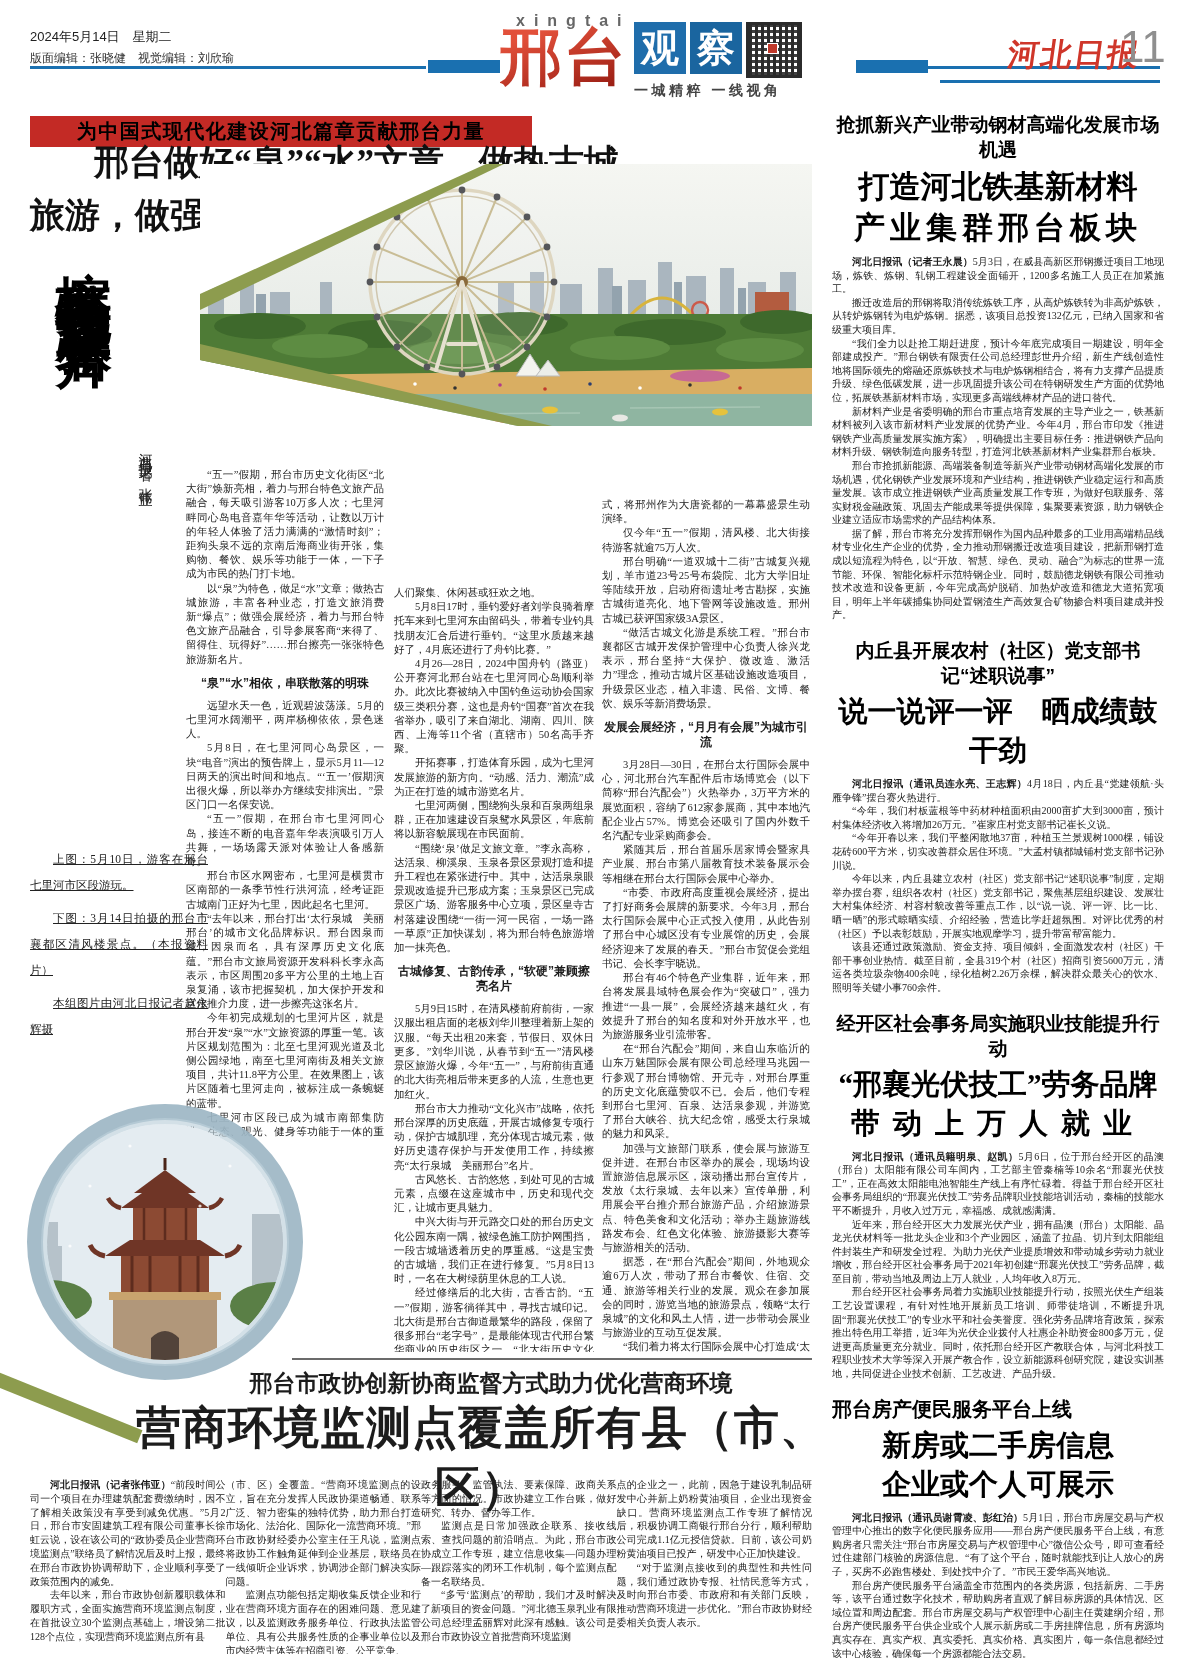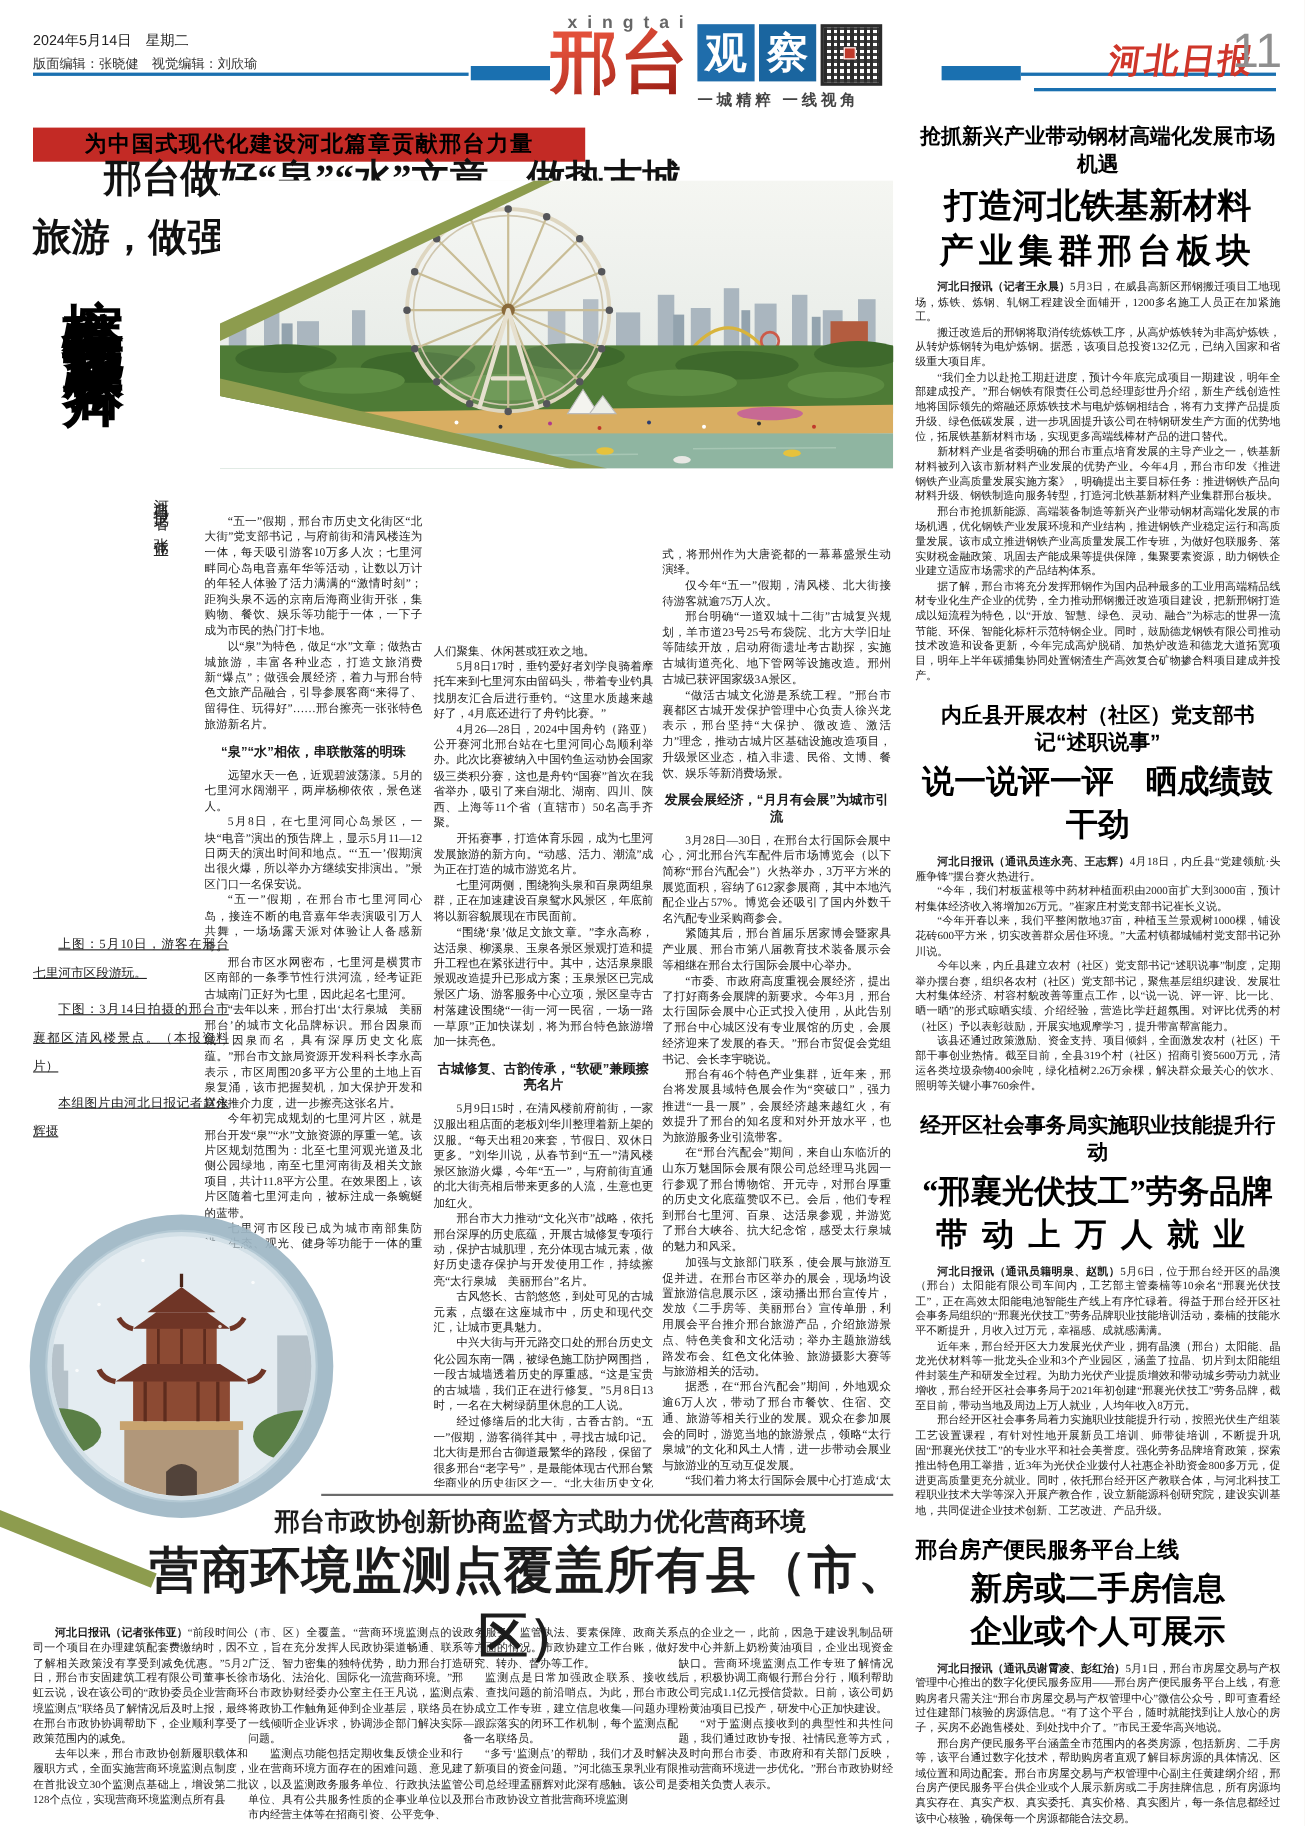--- a/index.html
+++ b/index.html
@@ -246,21 +246,21 @@
   <div class="abs v-head">擦亮特色文旅三张名片</div>
   <div class="abs v-byline">河北日报记者　张伟亚</div>
 
   <div class="abs captions">
       <p class="cap-p"><span>上图：5月10日，游客在邢台七里河市区段游玩。</span></p>
       <p class="cap-p"><span>下图：3月14日拍摄的邢台市襄都区清风楼景点。（本报资料片）</span></p>
       <p class="cap-p"><span>本组图片由河北日报记者赵永辉摄</span></p>
     </div>
 
   <div id="mcol1" class="abs col">
-      <p class="para"><b></b><span>“五一”假期，邢台市历史文化街区“北大街”党支部书记，与府前街和清风楼连为一体，每天吸引游客10万多人次；七里河畔同心岛电音嘉年华等活动，让数以万计的年轻人体验了活力满满的“激情时刻”；距狗头泉不远的京南后海商业街开张，集购物、餐饮、娱乐等功能于一体，一下子成为市民的热门打卡地。</span></p>
+      <p class="para"><b></b><span>“五一”假期，邢台市历史文化街区“北大街”焕新亮相，着力与邢台特色文旅产品融合，每天吸引游客10万多人次；七里河畔同心岛电音嘉年华等活动，让数以万计的年轻人体验了活力满满的“激情时刻”；距狗头泉不远的京南后海商业街开张，集购物、餐饮、娱乐等功能于一体，一下子成为市民的热门打卡地。</span></p>
       <p class="para"><b></b><span>以“泉”为特色，做足“水”文章；做热古城旅游，丰富各种业态，打造文旅消费新“爆点”；做强会展经济，着力与邢台特色文旅产品融合，引导参展客商“来得了、留得住、玩得好”……邢台擦亮一张张特色旅游新名片。</span></p>
       <p class="para sub"><b></b><span>“泉”“水”相依，串联散落的明珠</span></p>
       <p class="para"><b></b><span>远望水天一色，近观碧波荡漾。5月的七里河水阔潮平，两岸杨柳依依，景色迷人。</span></p>
       <p class="para"><b></b><span>5月8日，在七里河同心岛景区，一块“电音”演出的预告牌上，显示5月11—12日两天的演出时间和地点。“‘五一’假期演出很火爆，所以举办方继续安排演出。”景区门口一名保安说。</span></p>
       <p class="para"><b></b><span>“五一”假期，在邢台市七里河同心岛，接连不断的电音嘉年华表演吸引万人共舞，一场场露天派对体验让人备感新奇。</span></p>
       <p class="para"><b></b><span>邢台市区水网密布，七里河是横贯市区南部的一条季节性行洪河流，经考证距古城南门正好为七里，因此起名七里河。</span></p>
       <p class="para"><b></b><span>“去年以来，邢台打出‘太行泉城　美丽邢台’的城市文化品牌标识。邢台因泉而城，因泉而名，具有深厚历史文化底蕴。”邢台市文旅局资源开发科科长李永高表示，市区周围20多平方公里的土地上百泉复涌，该市把握契机，加大保护开发和宣传推介力度，进一步擦亮这张名片。</span></p>
       <p class="para"><b></b><span>今年初完成规划的七里河片区，就是邢台开发“泉”“水”文旅资源的厚重一笔。该片区规划范围为：北至七里河观光道及北侧公园绿地，南至七里河南街及相关文旅项目，共计11.8平方公里。在效果图上，该片区随着七里河走向，被标注成一条蜿蜒的蓝带。</span></p>
       <p class="para"><b></b><span>七里河市区段已成为城市南部集防洪、生态、观光、健身等功能于一体的重要载体，成为邢台市民休闲的好去处。七里河体育公园、健身绿道、同心岛、东由留码头动漫商街等，每逢节假日，这些重要景观节点便成为</span></p>
     </div>
@@ -282,21 +282,21 @@
       <p class="para cont"><b></b><span>式，将邢州作为大唐瓷都的一幕幕盛景生动演绎。</span></p>
       <p class="para"><b></b><span>仅今年“五一”假期，清风楼、北大街接待游客就逾75万人次。</span></p>
       <p class="para"><b></b><span>邢台明确“一道双城十二街”古城复兴规划，羊市道23号25号布袋院、北方大学旧址等陆续开放，启动府衙遗址考古勘探，实施古城街道亮化、地下管网等设施改造。邢州古城已获评国家级3A景区。</span></p>
       <p class="para"><b></b><span>“做活古城文化游是系统工程。”邢台市襄都区古城开发保护管理中心负责人徐兴龙表示，邢台坚持“大保护、微改造、激活力”理念，推动古城片区基础设施改造项目，升级景区业态，植入非遗、民俗、文博、餐饮、娱乐等新消费场景。</span></p>
       <p class="para sub"><b></b><span>发展会展经济，“月月有会展”为城市引流</span></p>
       <p class="para"><b></b><span>3月28日—30日，在邢台太行国际会展中心，河北邢台汽车配件后市场博览会（以下简称“邢台汽配会”）火热举办，3万平方米的展览面积，容纳了612家参展商，其中本地汽配企业占57%。博览会还吸引了国内外数千名汽配专业采购商参会。</span></p>
       <p class="para"><b></b><span>紧随其后，邢台首届乐居家博会暨家具产业展、邢台市第八届教育技术装备展示会等相继在邢台太行国际会展中心举办。</span></p>
       <p class="para"><b></b><span>“市委、市政府高度重视会展经济，提出了打好商务会展牌的新要求。今年3月，邢台太行国际会展中心正式投入使用，从此告别了邢台中心城区没有专业展馆的历史，会展经济迎来了发展的春天。”邢台市贸促会党组书记、会长李宇晓说。</span></p>
       <p class="para"><b></b><span>邢台有46个特色产业集群，近年来，邢台将发展县域特色展会作为“突破口”，强力推进“一县一展”，会展经济越来越红火，有效提升了邢台的知名度和对外开放水平，也为旅游服务业引流带客。</span></p>
       <p class="para"><b></b><span>在“邢台汽配会”期间，来自山东临沂的山东万魅国际会展有限公司总经理马兆园一行参观了邢台博物馆、开元寺，对邢台厚重的历史文化底蕴赞叹不已。会后，他们专程到邢台七里河、百泉、达活泉参观，并游览了邢台大峡谷、抗大纪念馆，感受太行泉城的魅力和风采。</span></p>
-      <p class="para"><b></b><span>加强与文旅部门联系，使会展与旅游互促并进。在邢台市区举办的展会，现场均设置旅游信息展示区，滚动播出邢台宣传片，发放《二手房等、美丽邢台》宣传单册，利用展会平台推介邢台旅游产品，介绍旅游景点、特色美食和文化活动；举办主题旅游线路发布会、红色文化体验、旅游摄影大赛等与旅游相关的活动。</span></p>
+      <p class="para"><b></b><span>加强与文旅部门联系，使会展与旅游互促并进。在邢台市区举办的展会，现场均设置旅游信息展示区，滚动播出邢台宣传片，发放《太行泉城、去年以来》宣传单册，利用展会平台推介邢台旅游产品，介绍旅游景点、特色美食和文化活动；举办主题旅游线路发布会、红色文化体验、旅游摄影大赛等与旅游相关的活动。</span></p>
       <p class="para"><b></b><span>据悉，在“邢台汽配会”期间，外地观众逾6万人次，带动了邢台市餐饮、住宿、交通、旅游等相关行业的发展。观众在参加展会的同时，游览当地的旅游景点，领略“太行泉城”的文化和风土人情，进一步带动会展业与旅游业的互动互促发展。</span></p>
       <p class="para"><b></b><span>“我们着力将太行国际会展中心打造成‘太行泉城　美丽邢台’新地标、新名片，为会展经济以及美丽邢台旅游业发展作出积极贡献。”李宇晓说。</span></p>
     </div>
 
   <div class="abs corner-ribbon"></div>
   <div class="abs circle-photo">
     <svg width="310" height="382" viewBox="0 0 310 382">
       <defs>
           <clipPath id="circ">
             <circle cx="155" cy="196" r="118"></circle>

